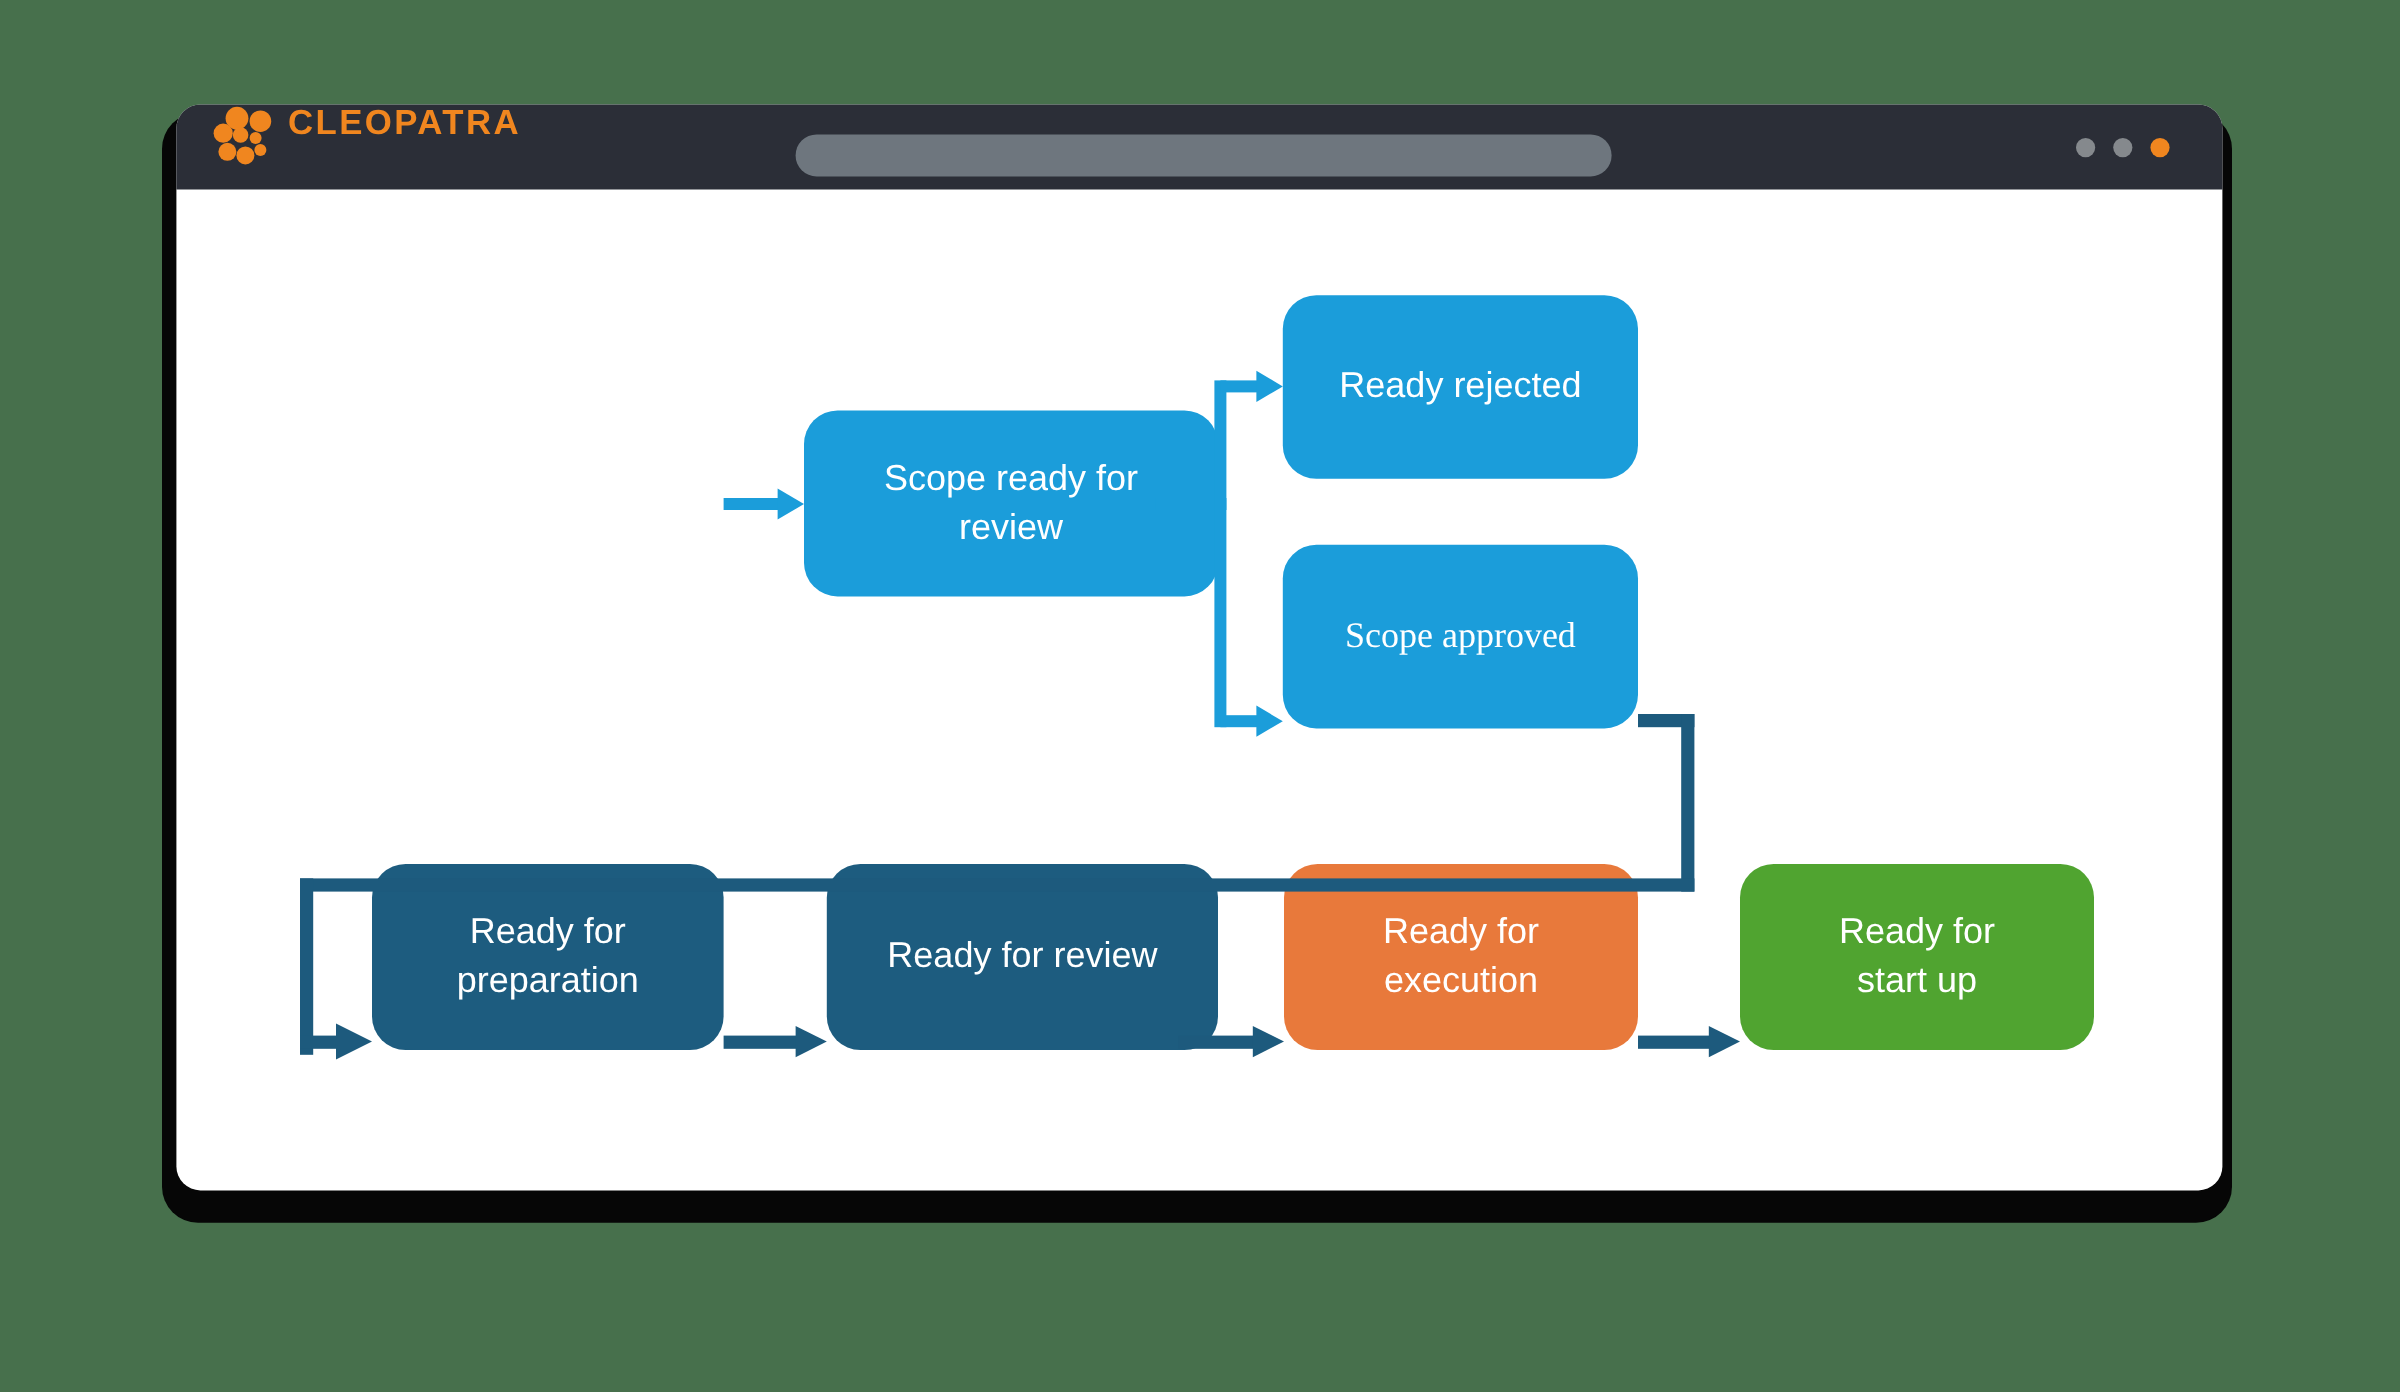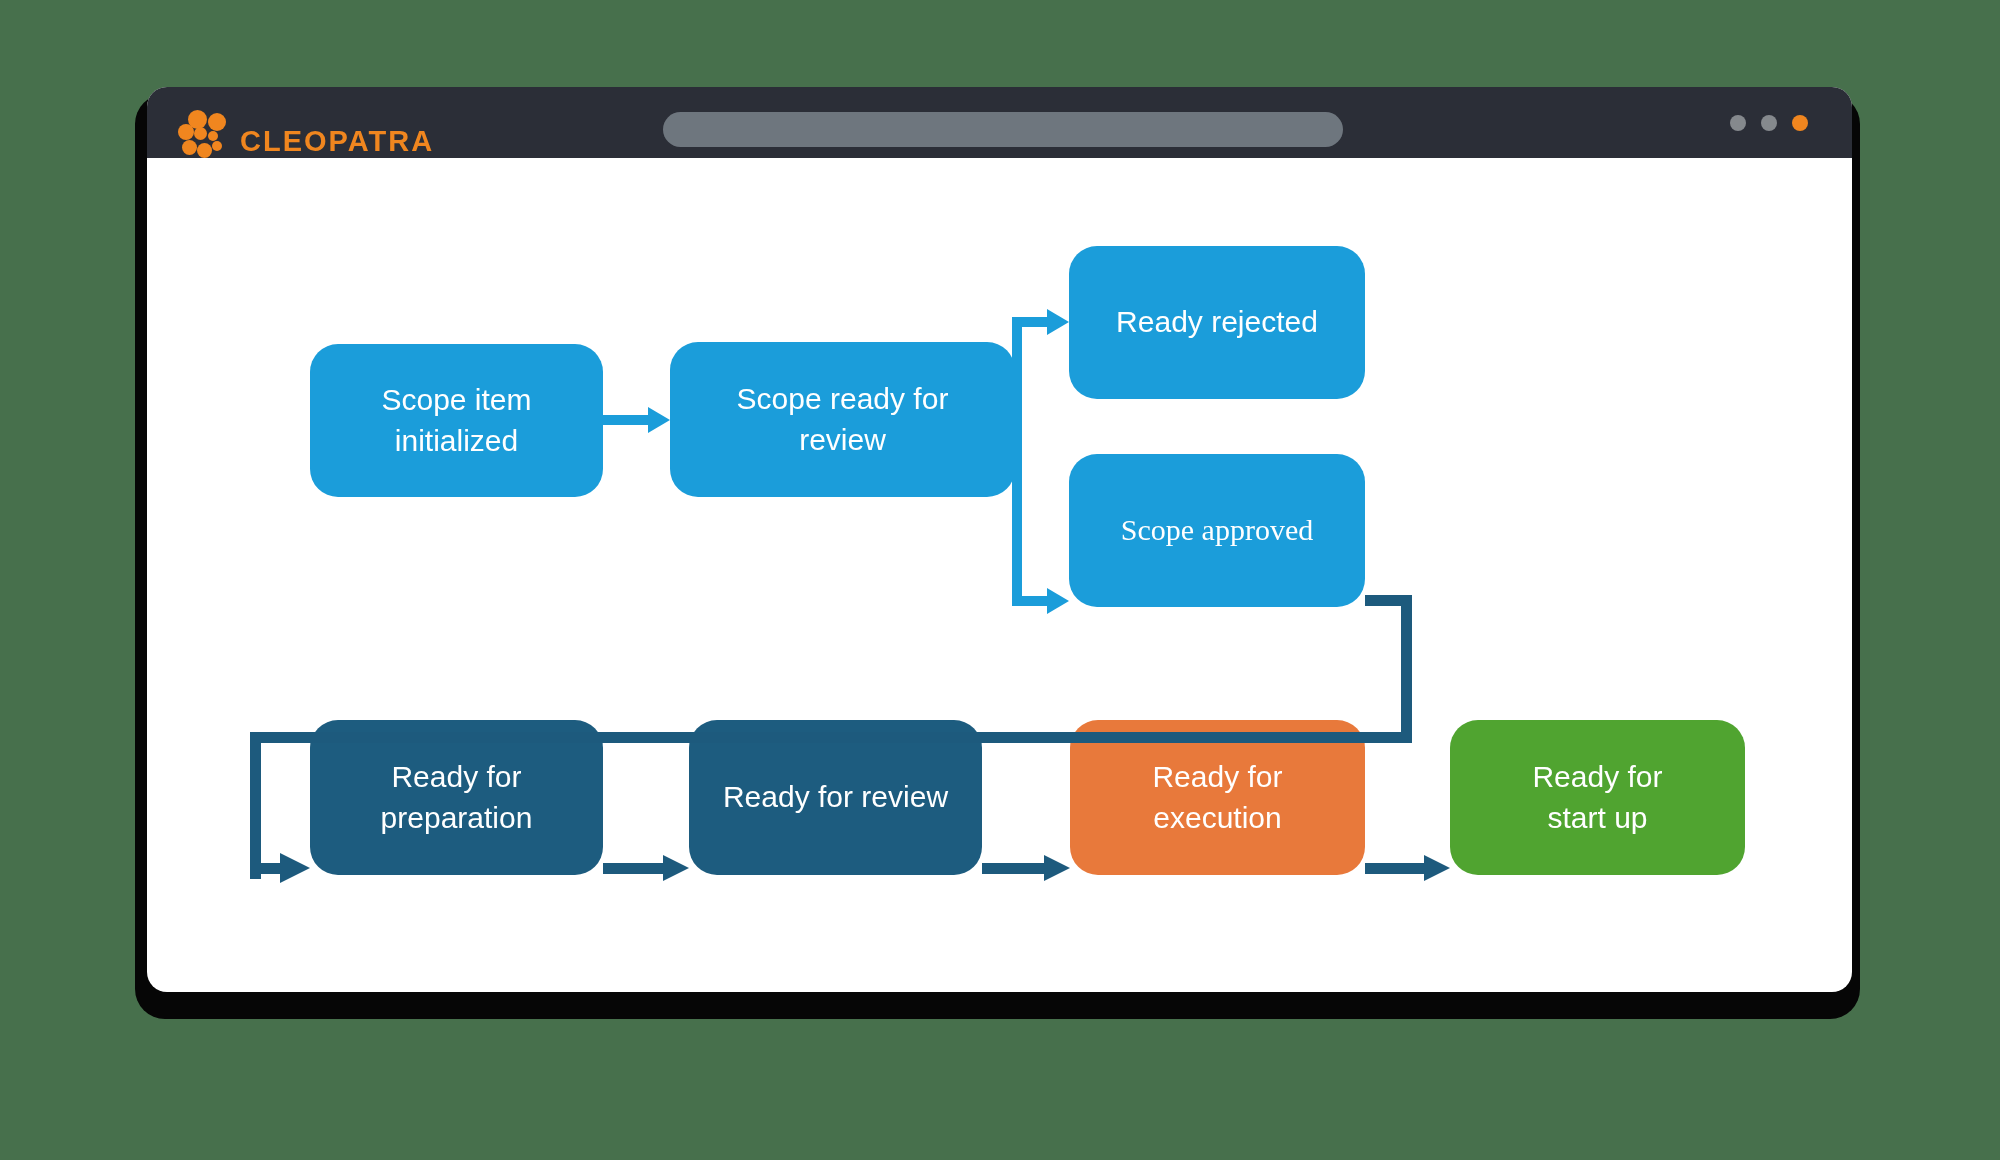--- a/index.html
+++ b/index.html
@@ -14,21 +14,21 @@
     background:#ffffff;border-radius:20px;
     box-shadow:-2px 17px 0 10px #060606;
   }
   
   .titlebar{
     position:absolute;left:0;top:0;width:100%;height:71px;
     background:var(--titlebar,#2B2E37);
     border-radius:20px 20px 0 0;
   }
   .brand{
-    position:absolute;left:31px;top:0;height:71px;display:flex;align-items:flex-end;gap:14px;
+    position:absolute;left:31px;top:0;height:71px;display:flex;align-items:flex-start;gap:14px;
   }
   .logo-mark{position:relative;width:48px;height:50px;}
   .logo-mark .dot{position:absolute;border-radius:50%;background:var(--brand-orange,#F0861F);}
   .d1{left:10px;top:2px;width:19px;height:19px;}
   .d2{left:30px;top:5px;width:18px;height:18px;}
   .d3{left:0px;top:16px;width:16px;height:16px;}
   .d4{left:16px;top:19px;width:13px;height:13px;}
   .d5{left:30px;top:23px;width:10px;height:10px;}
   .d6{left:4px;top:32px;width:15px;height:15px;}
   .d7{left:19px;top:35px;width:15px;height:15px;}
@@ -50,21 +50,21 @@
   .canvas{position:absolute;left:0;top:71px;width:1705px;height:834px;}
   .node{
     position:absolute;border-radius:28px;display:flex;align-items:center;justify-content:center;
     color:#ffffff;font-size:30px;line-height:1.35;text-align:center;white-space:pre-line;
   }
   .n0{left:163px;top:186px;width:293px;height:153px;}
   .n1{left:523px;top:184px;width:345px;height:155px;}
   .n2{left:922px;top:88px; width:296px;height:153px;}
   .n3{left:922px;top:296px;width:296px;height:153px;font-family:Liberation Serif, serif;}
   .n4{left:163px;top:562px;width:293px;height:155px;}
-  .n5{left:542px;top:562px;width:293px;height:155px;}
+  .n5{left:542px;top:562px;width:326px;height:155px;}
   .n6{left:923px;top:562px;width:295px;height:155px;}
   .n7{left:1303px;top:562px;width:295px;height:155px;}
   
   .seg{position:absolute;}
   .seg.lb{background:var(--light-blue,#1B9DDA);}
   .seg.dk{background:var(--connector,#1D5A7D);}
   .head{position:absolute;width:0;height:0;border-top:13px solid transparent;border-bottom:13px solid transparent;}
   .head.lb{border-left:22px solid var(--light-blue,#1B9DDA);}
   .head.dk{border-left:26px solid var(--connector,#1D5A7D);}
   .head.big{border-top-width:15px;border-bottom-width:15px;border-left-width:30px;}
@@ -91,22 +91,20 @@
     <div class="url-pill"></div>
     <div class="win-controls">
       <span class="win-dot"></span>
       <span class="win-dot"></span>
       <span class="win-dot accent"></span>
     </div>
   </div>
 
   <div class="canvas">
 
-    <div class="node n0" style="background-color: rgb(27, 157, 218);">Scope item
-initialized</div>
     <div class="node n1" style="background-color: rgb(27, 157, 218);">Scope ready for
 review</div>
     <div class="node n2" style="background-color: rgb(27, 157, 218);">Ready rejected</div>
     <div class="node n3" style="background-color: rgb(27, 157, 218);">Scope approved</div>
 
     <div class="node n4" style="background-color: rgb(29, 92, 127);">Ready for
 preparation</div>
     <div class="node n5" style="background-color: rgb(29, 92, 127);">Ready for review</div>
     <div class="node n6" style="background-color: rgb(232, 121, 59);">Ready for
 execution</div>

